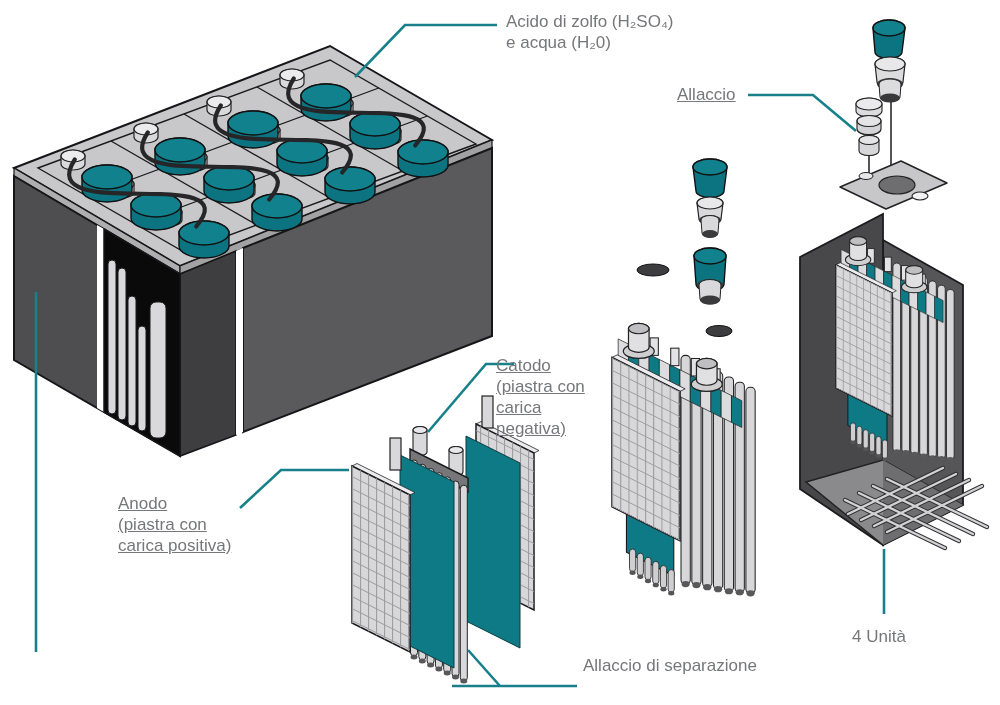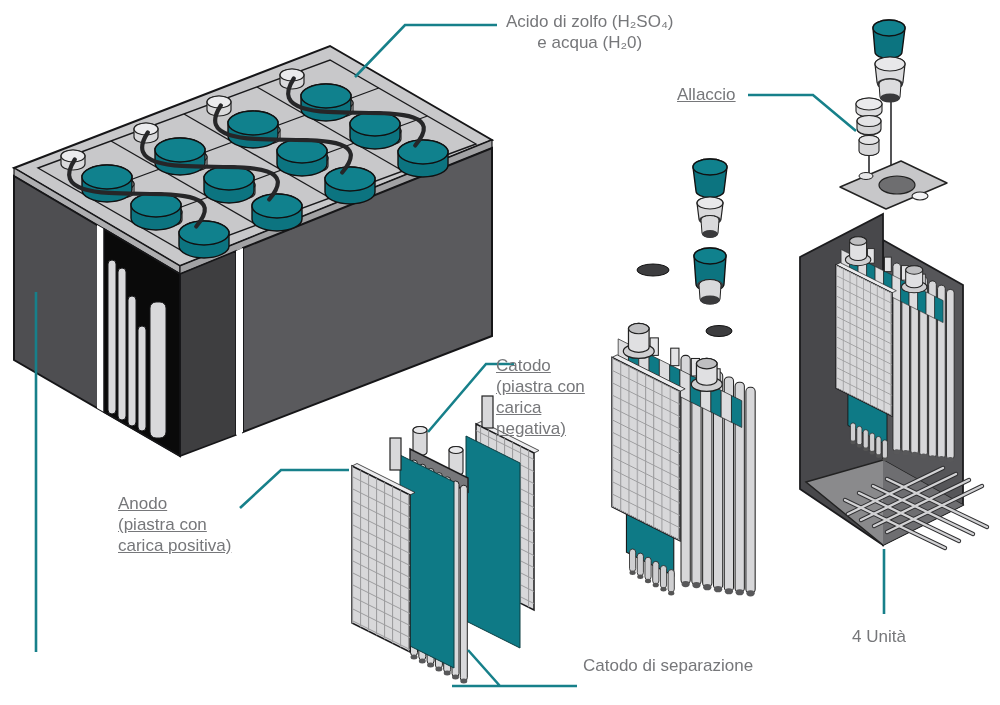--- a/index.html
+++ b/index.html
@@ -292,25 +292,25 @@
   <path d="M355,77 L405,25 L497,25" stroke="#17808a"></path>
   <path d="M748,95 L813,95 L856,131" stroke="#17808a"></path>
   <path d="M428,432 L486,364 L514,364" stroke="#17808a"></path>
   <path d="M240,508 L281,470 L349,470" stroke="#17808a"></path>
   <path d="M36,292 L36,652" stroke="#17808a"></path>
   <path d="M468,650 L500,686 M452,686 L577,686" stroke="#17808a"></path>
   <path d="M884,549 L884,614" stroke="#17808a"></path>
 </g>
 </svg>
 
-<div class="label" style="left:506px;top:11px;text-align:center;">Acido di zolfo (H₂SO₄)
+<div class="label" style="left:506px;top:11px;">Acido di zolfo (H₂SO₄)
 e acqua (H₂0)</div>
 <div class="label" style="left:677px;top:84px;text-decoration:underline;">Allaccio</div>
 <div class="label center" style="left:496px;top:355px;width:122px;">Catodo
 (piastra con
 carica
 negativa)</div>
 <div class="label center" style="left:118px;top:493px;width:146px;">Anodo
 (piastra con
 carica positiva)</div>
-<div class="label" style="left:583px;top:655px;">Catodo di separazione</div>
+<div class="label" style="left:583px;top:655px;">Allaccio di separazione</div>
 <div class="label" style="left:852px;top:626px;">4 Unità</div>
 </div>
 
 </body></html>

